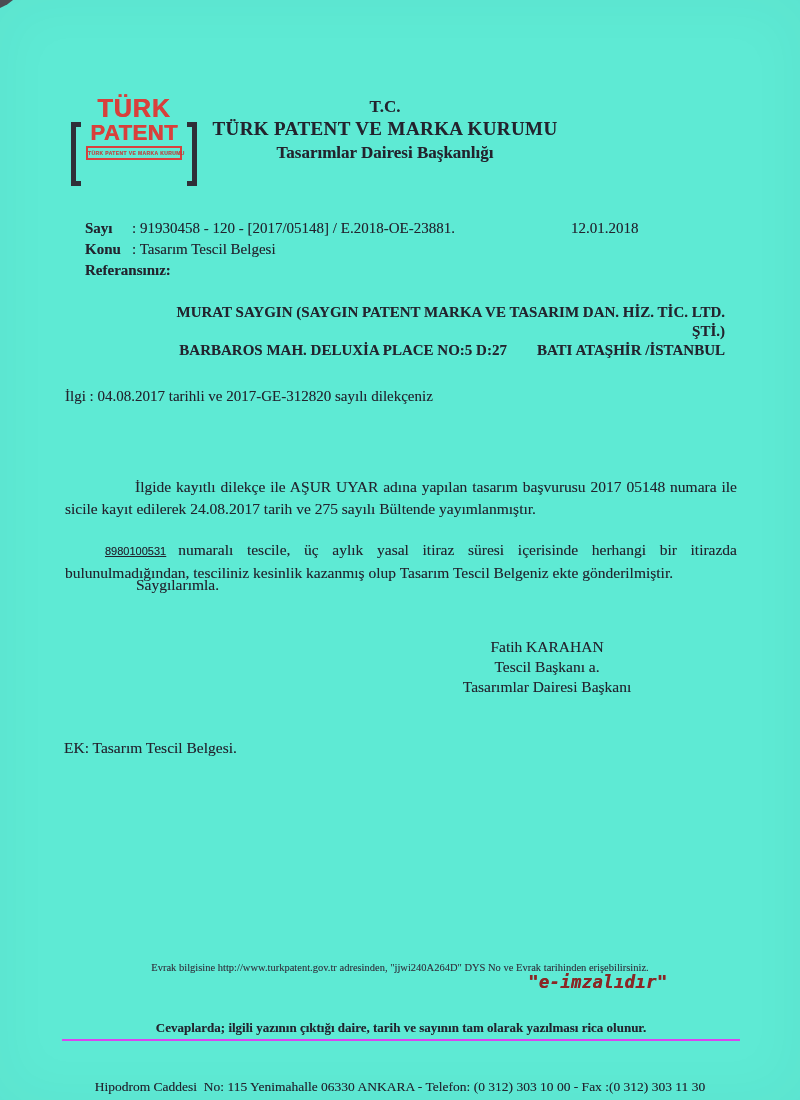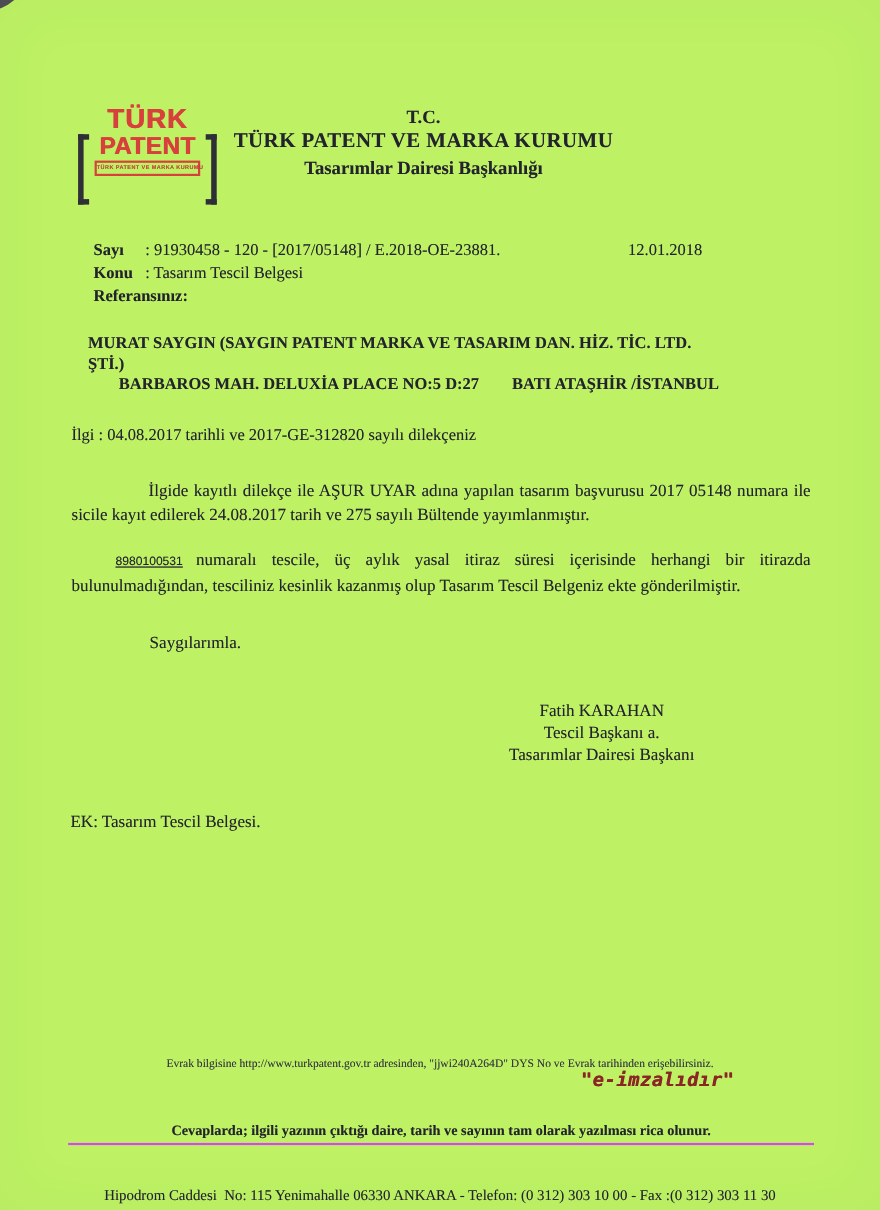--- a/index.html
+++ b/index.html
@@ -7,21 +7,21 @@
     --ink:#23232d;
     --esign:#8b2626;
     --bracket:#2f2f38;
   }
   *{margin:0;padding:0;box-sizing:border-box;}
   html,body{background:#e9e9e9;}
   .page{
     position:relative;
     width:800px;height:1100px;
     margin:0 auto;
-    background:#bef264;
+    background:#5eead4;
     color:var(--ink);
     font-family:"Liberation Serif", serif;
     overflow:hidden;
     box-shadow:inset 0 0 60px rgba(60,60,70,0.04);
     text-shadow:0 0 0.5px rgba(30,30,55,0.35);
   }
   
   .corner-artifact{
     position:absolute;left:0;top:0;width:13px;height:8px;
     background:#4c4c52;
@@ -62,27 +62,27 @@
   .meta{position:absolute;left:85px;top:218px;width:655px;font-size:15px;line-height:21px;}
   .meta-row{position:relative;display:block;}
   .lbl{font-weight:bold;display:inline-block;}
   .lbl-sayi{width:47px;}
   .lbl-konu{width:47px;}
   .letter-date{position:absolute;left:486px;top:0;}
 
   
   .recipient{
     position:absolute;left:80px;top:303px;width:645px;
-    text-align:left;font-weight:bold;font-size:15px;line-height:19px;
+    text-align:right;font-weight:bold;font-size:15px;line-height:19px;
   }
   .gap-right{margin-right:30px;margin-left:28px;}
 
   
   .ilgi{position:absolute;left:65px;top:388px;font-size:15px;}
-  .para{font-size:15.5px;line-height:22px;text-align:justify;}
+  .para{font-size:15.5px;line-height:22px;text-align:justify;margin-top:40px;}
   .p1{position:absolute;left:65px;top:436px;width:672px;text-indent:70px;}
   .p2{position:absolute;left:65px;top:499px;width:672px;text-indent:40px;}
   .reg-no{
     font-family:"Liberation Sans",sans-serif;font-size:11px;
     text-decoration:underline;margin-right:12px;
   }
   .closing{position:absolute;left:136px;top:576px;font-size:15.5px;}
 
   
   .sig{position:absolute;left:382px;top:637px;width:330px;text-align:center;font-size:15.5px;line-height:20px;}

